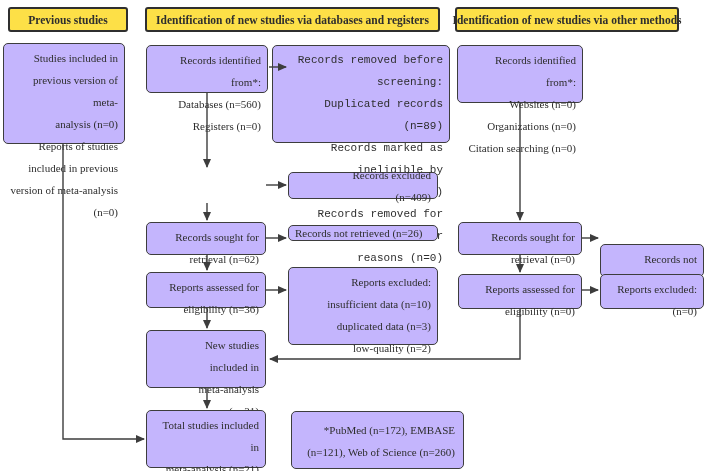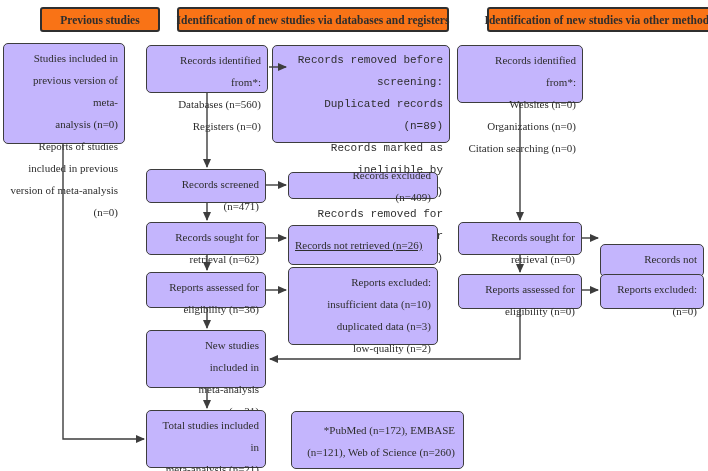--- a/index.html
+++ b/index.html
@@ -22,47 +22,46 @@
     line-height: 22px;
     padding: 3px 6px;
     white-space: pre-line;
     text-align: right;
   }
   .hdr {
     position: absolute;
     box-sizing: border-box;
     border: 2px solid #2f2f2f;
     border-radius: 3px;
-    background: #f97316;
+    background: #fde047;
     font-size: 11.5px;
     font-weight: bold;
     display: flex;
     align-items: center;
     justify-content: center;
     text-align: center;
     white-space: nowrap;
-    margin-left: 32px;
   }
   .vcenter { display: flex; align-items: center; }
 
   
   #h-prev      { left: 8px;   top: 7px;  width: 120px; height: 25px; }
-  #h-db        { left: 145px; top: 7px;  width: 272px; height: 25px; }
+  #h-db        { left: 145px; top: 7px;  width: 295px; height: 25px; }
   #h-other     { left: 455px; top: 7px;  width: 224px; height: 25px; }
 
   
   #b-prev      { left: 3px;   top: 43px;  width: 122px; height: 101px; }
 
   
   #b-ident     { left: 146px; top: 45px;  width: 122px; height: 48px; }
   #b-removed   { left: 272px; top: 45px;  width: 178px; height: 98px; font-family: Liberation Mono, monospace; }
   #b-screened  { left: 146px; top: 169px; width: 120px; height: 34px; }
   #b-excl409   { left: 288px; top: 172px; width: 150px; height: 27px; padding-left: 31px; }
   #b-sought    { left: 146px; top: 222px; width: 120px; height: 33px; }
-  #b-notret26  { left: 288px; top: 225px; width: 150px; height: 40px; text-decoration: underline; }
+  #b-notret26  { left: 288px; top: 225px; width: 150px; height: 16px; }
   #b-assessed  { left: 146px; top: 272px; width: 120px; height: 36px; }
   #b-repexcl   { left: 288px; top: 267px; width: 150px; height: 78px; }
   #b-newstud   { left: 146px; top: 330px; width: 120px; height: 58px; padding-left: 24px; }
   #b-total     { left: 146px; top: 410px; width: 120px; height: 58px; }
   #b-footnote  { left: 291px; top: 411px; width: 173px; height: 58px; padding: 7px 8px; }
 
   
   #b-oident    { left: 457px; top: 45px;  width: 126px; height: 58px; }
   #b-osought   { left: 458px; top: 222px; width: 124px; height: 33px; }
   #b-onotret   { left: 600px; top: 222px; width: 104px; height: 33px; margin-top: 22px; }
@@ -91,22 +90,20 @@
   <div class="box" id="b-ident">Records identified from*:
 Databases (n=560)
 Registers (n=0)</div>
   <div class="box" id="b-removed">Records removed before
 screening:
 Duplicated records (n=89)
 Records marked as ineligible by
 automation tools (n=0)
 Records removed for other
 reasons (n=0)</div>
-  <div class="box" id="b-screened">Records screened
-(n=471)</div>
   <div class="box vcenter" id="b-excl409">Records excluded (n=409)</div>
   <div class="box" id="b-sought">Records sought for
 retrieval (n=62)</div>
   <div class="box vcenter" id="b-notret26">Records not retrieved (n=26)</div>
   <div class="box" id="b-assessed">Reports assessed for
 eligibility (n=36)</div>
   <div class="box" id="b-repexcl">Reports excluded:
 insufficient data (n=10)
 duplicated data (n=3)
 low-quality (n=2)</div>

